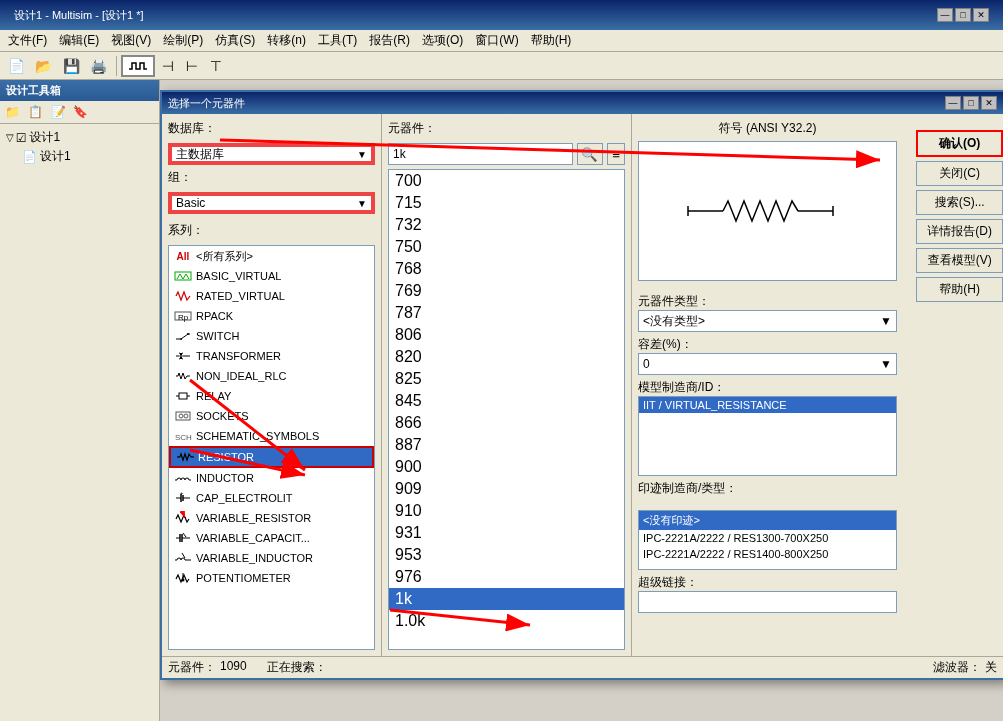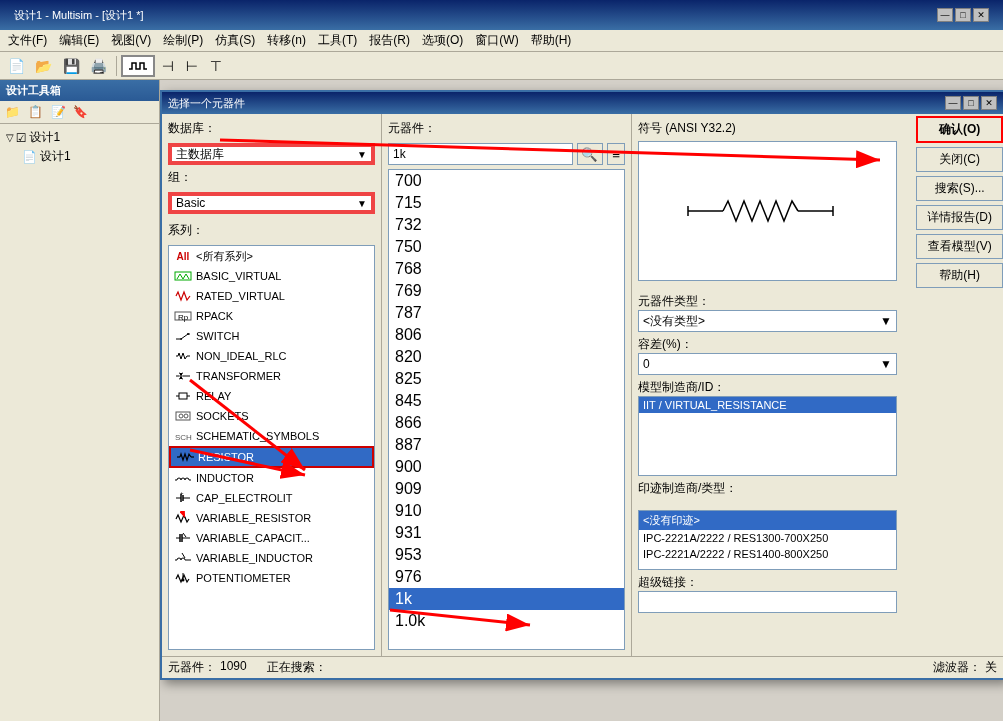--- a/index.html
+++ b/index.html
@@ -258,21 +258,21 @@
     .dialog-right {
       flex: 1;
       display: flex;
       flex-direction: column;
       padding: 6px;
       gap: 4px;
     }
     .symbol-header {
       display: flex;
       align-items: center;
-      justify-content: flex-start;
+      justify-content: center;
       margin-bottom: 4px;
     }
     .symbol-label { font-size: 12px; }
 
     .symbol-preview {
       border: 1px solid #7f9db9;
       background: white;
       height: 140px;
       display: flex;
       align-items: center;
@@ -500,37 +500,37 @@
                     <line x1="7" y1="9" x2="14" y2="4" stroke="#000" stroke-width="1"></line>
                     <circle cx="14" cy="4" r="1" fill="#000"></circle>
                     <line x1="14" y1="4" x2="16" y2="4" stroke="#000" stroke-width="1"></line>
                   </svg>
                 </span>
                 <span>SWITCH</span>
               </div>
               <div class="series-item">
                 <span class="series-icon">
                   <svg width="18" height="12">
-                    <line x1="2" y1="6" x2="4" y2="6" stroke="#000" stroke-width="1"></line>
-                    <polyline points="4,6 5,3 7,9 9,3 11,9 13,6" fill="none" stroke="#000" stroke-width="1"></polyline>
-                    <line x1="13" y1="6" x2="16" y2="6" stroke="#000" stroke-width="1"></line>
-                  </svg>
-                </span>
-                <span>NON_IDEAL_RLC</span>
-              </div>
-              <div class="series-item">
-                <span class="series-icon">
-                  <svg width="18" height="12">
                     <line x1="2" y1="6" x2="5" y2="6" stroke="#000" stroke-width="1"></line>
                     <path d="M5,3 A3,3 0 0,1 5,9" fill="none" stroke="#000" stroke-width="1"></path>
                     <path d="M9,3 A3,3 0 0,0 9,9" fill="none" stroke="#000" stroke-width="1"></path>
                     <line x1="9" y1="6" x2="16" y2="6" stroke="#000" stroke-width="1"></line>
                   </svg>
                 </span>
                 <span>TRANSFORMER</span>
+              </div>
+              <div class="series-item">
+                <span class="series-icon">
+                  <svg width="18" height="12">
+                    <line x1="2" y1="6" x2="4" y2="6" stroke="#000" stroke-width="1"></line>
+                    <polyline points="4,6 5,3 7,9 9,3 11,9 13,6" fill="none" stroke="#000" stroke-width="1"></polyline>
+                    <line x1="13" y1="6" x2="16" y2="6" stroke="#000" stroke-width="1"></line>
+                  </svg>
+                </span>
+                <span>NON_IDEAL_RLC</span>
               </div>
               <div class="series-item">
                 <span class="series-icon">
                   <svg width="18" height="12">
                     <line x1="2" y1="6" x2="5" y2="6" stroke="#000" stroke-width="1"></line>
                     <rect x="5" y="3" width="8" height="6" fill="none" stroke="#000" stroke-width="1"></rect>
                     <line x1="13" y1="6" x2="16" y2="6" stroke="#000" stroke-width="1"></line>
                   </svg>
                 </span>
                 <span>RELAY</span>
@@ -663,21 +663,21 @@
               <div class="component-item">931</div>
               <div class="component-item">953</div>
               <div class="component-item">976</div>
               <div class="component-item selected">1k</div>
               <div class="component-item">1.0k</div>
             </div>
         </div>
 
         <div class="dialog-right" style="position:relative;">
 
-          <div style="position:absolute; right:0; top:2px; display:flex; flex-direction:column; gap:4px; z-index:10;">
+          <div style="position:absolute; right:0; top:16px; display:flex; flex-direction:column; gap:4px; z-index:10;">
             <button class="action-btn primary" style="border:2px solid #ff0000; font-weight:bold;">确认(O)</button>
             <button class="action-btn">关闭(C)</button>
             <button class="action-btn">搜索(S)...</button>
             <button class="action-btn">详情报告(D)</button>
             <button class="action-btn">查看模型(V)</button>
             <button class="action-btn">帮助(H)</button>
           </div>
 
           <div style="margin-right:100px;">
             <div class="symbol-header">

